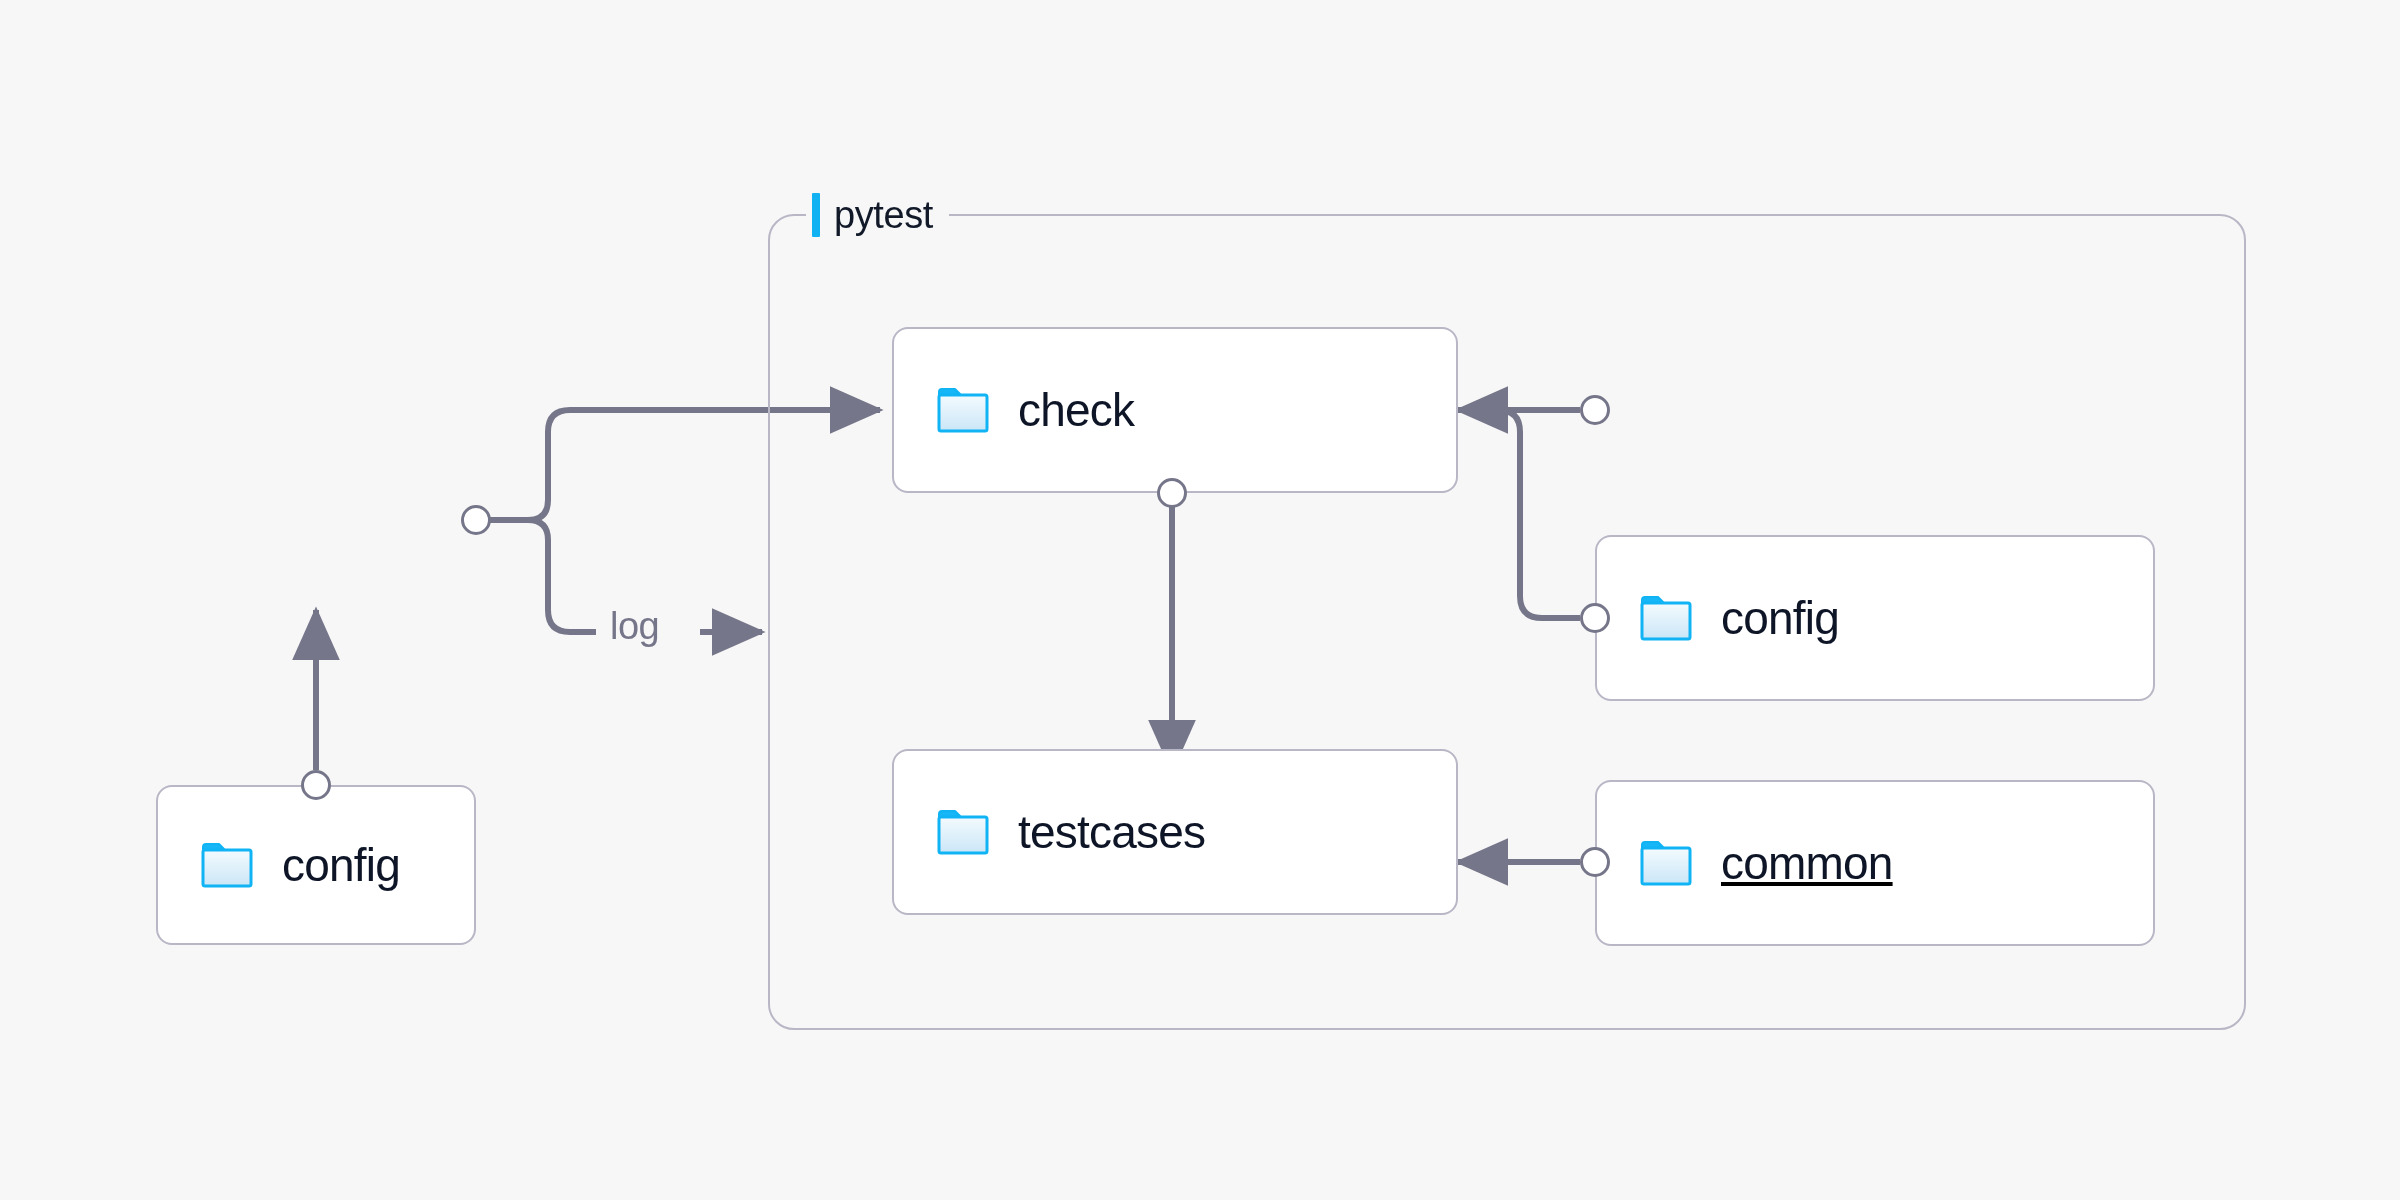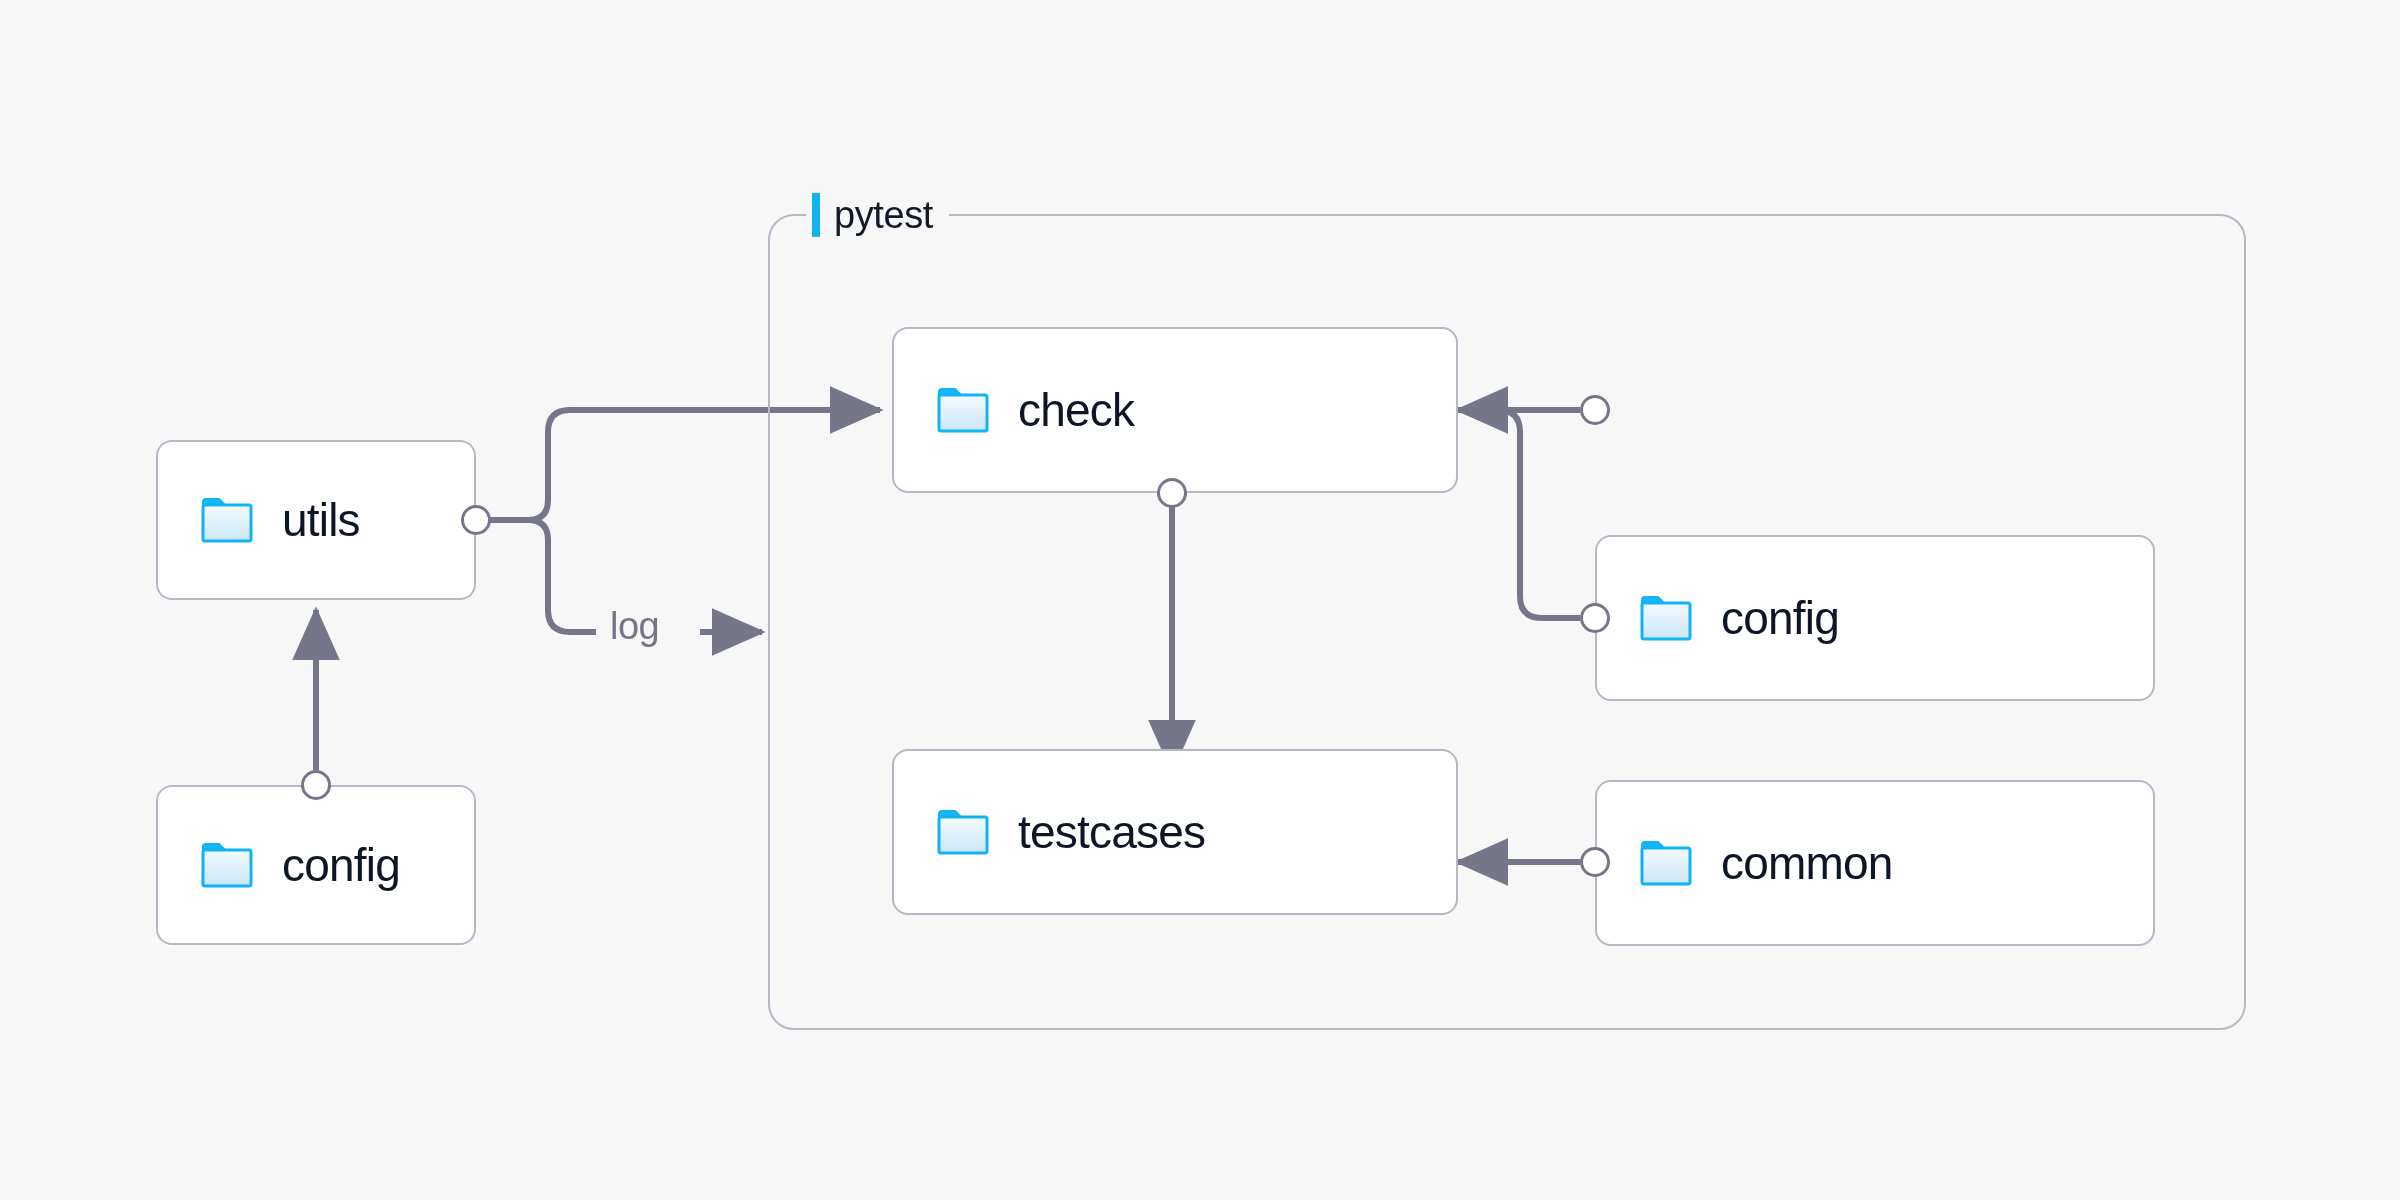--- a/index.html
+++ b/index.html
@@ -152,27 +152,20 @@
     </g>
   </svg>
 
   <div class="group-box" style="left:768px; top:214px; width:1478px; height:816px;"></div>
 
   <div class="group-label" style="left:806px; top:189px;">
     <span class="bar"></span>
     <span class="txt">pytest</span>
   </div>
 
-  <div class="node" style="left:156px; top:440px; width:320px; height:160px;">
-    <svg class="folder-icon" viewBox="0 0 54 48">
-      <path d="M3,10 L3,6 Q3,3 6,3 L19,3 L24,8 L20,8 L20,10 Z" fill="#17b6f6" stroke="#10b4f5" stroke-width="2" stroke-linejoin="round"></path>
-      <rect x="3" y="9" width="48" height="36" rx="2" fill="url(#folderGrad)" stroke="#10b4f5" stroke-width="3"></rect>
-    </svg>
-    <span class="label">utils</span>
-  </div>
   <div class="port" style="left:461px; top:505px;"></div>
 
   <div class="node" style="left:156px; top:785px; width:320px; height:160px;">
     <svg class="folder-icon" viewBox="0 0 54 48">
       <path d="M3,10 L3,6 Q3,3 6,3 L19,3 L24,8 L20,8 L20,10 Z" fill="#17b6f6" stroke="#10b4f5" stroke-width="2" stroke-linejoin="round"></path>
       <rect x="3" y="9" width="48" height="36" rx="2" fill="url(#folderGrad)" stroke="#10b4f5" stroke-width="3"></rect>
     </svg>
     <span class="label">config</span>
   </div>
   <div class="port" style="left:301px; top:770px;"></div>
@@ -198,21 +191,21 @@
 
   <div class="node" style="left:1595px; top:535px; width:560px; height:166px;">
     <svg class="folder-icon" viewBox="0 0 54 48">
       <path d="M3,10 L3,6 Q3,3 6,3 L19,3 L24,8 L20,8 L20,10 Z" fill="#17b6f6" stroke="#10b4f5" stroke-width="2" stroke-linejoin="round"></path>
       <rect x="3" y="9" width="48" height="36" rx="2" fill="url(#folderGrad)" stroke="#10b4f5" stroke-width="3"></rect>
     </svg>
     <span class="label">config</span>
   </div>
   <div class="port" style="left:1580px; top:603px;"></div>
 
-  <div class="node" style="left:1595px; top:780px; width:560px; height:166px;">
+  <div class="node" style="left:1595px; top:780px; width:560px; height:166px;text-decoration:underline;">
     <svg class="folder-icon" viewBox="0 0 54 48">
       <path d="M3,10 L3,6 Q3,3 6,3 L19,3 L24,8 L20,8 L20,10 Z" fill="#17b6f6" stroke="#10b4f5" stroke-width="2" stroke-linejoin="round"></path>
       <rect x="3" y="9" width="48" height="36" rx="2" fill="url(#folderGrad)" stroke="#10b4f5" stroke-width="3"></rect>
     </svg>
     <span class="label">common</span>
   </div>
   <div class="port" style="left:1580px; top:847px;"></div>
 
   <div class="edge-label" style="left:600px; top:605px;">log</div>
 

